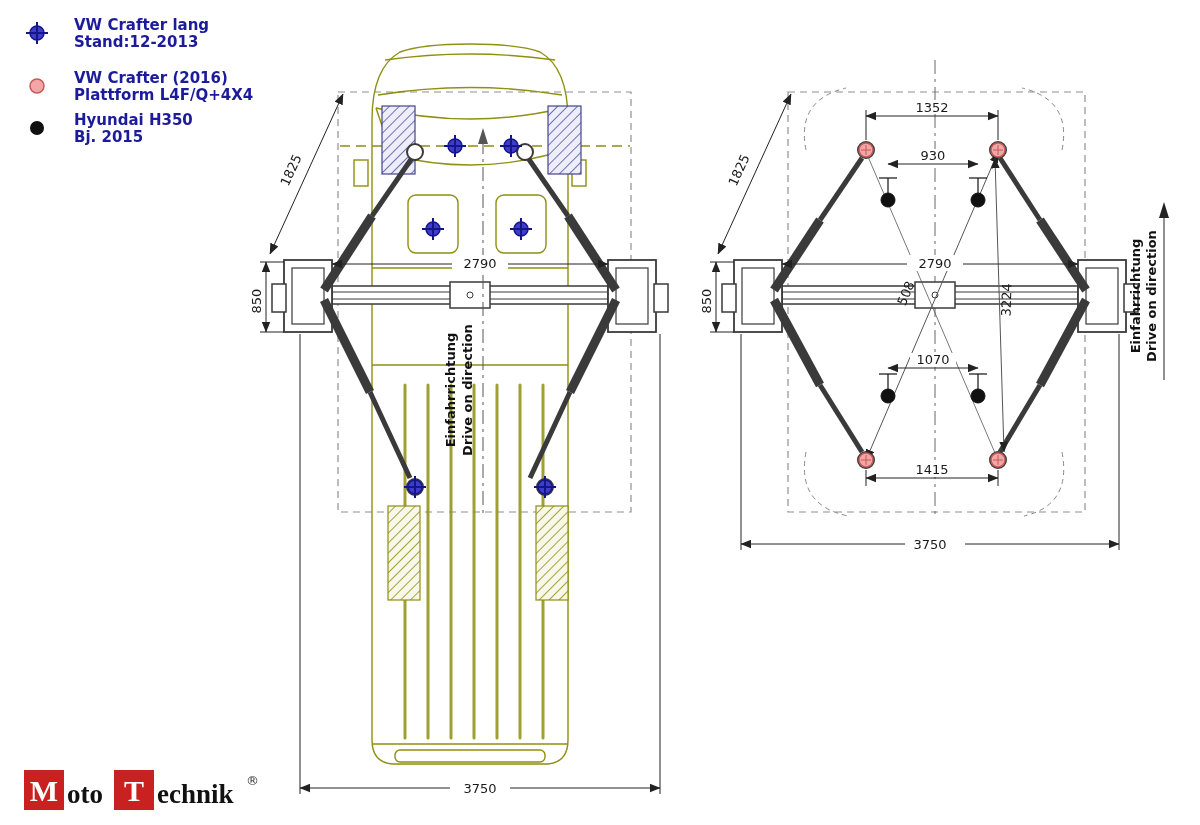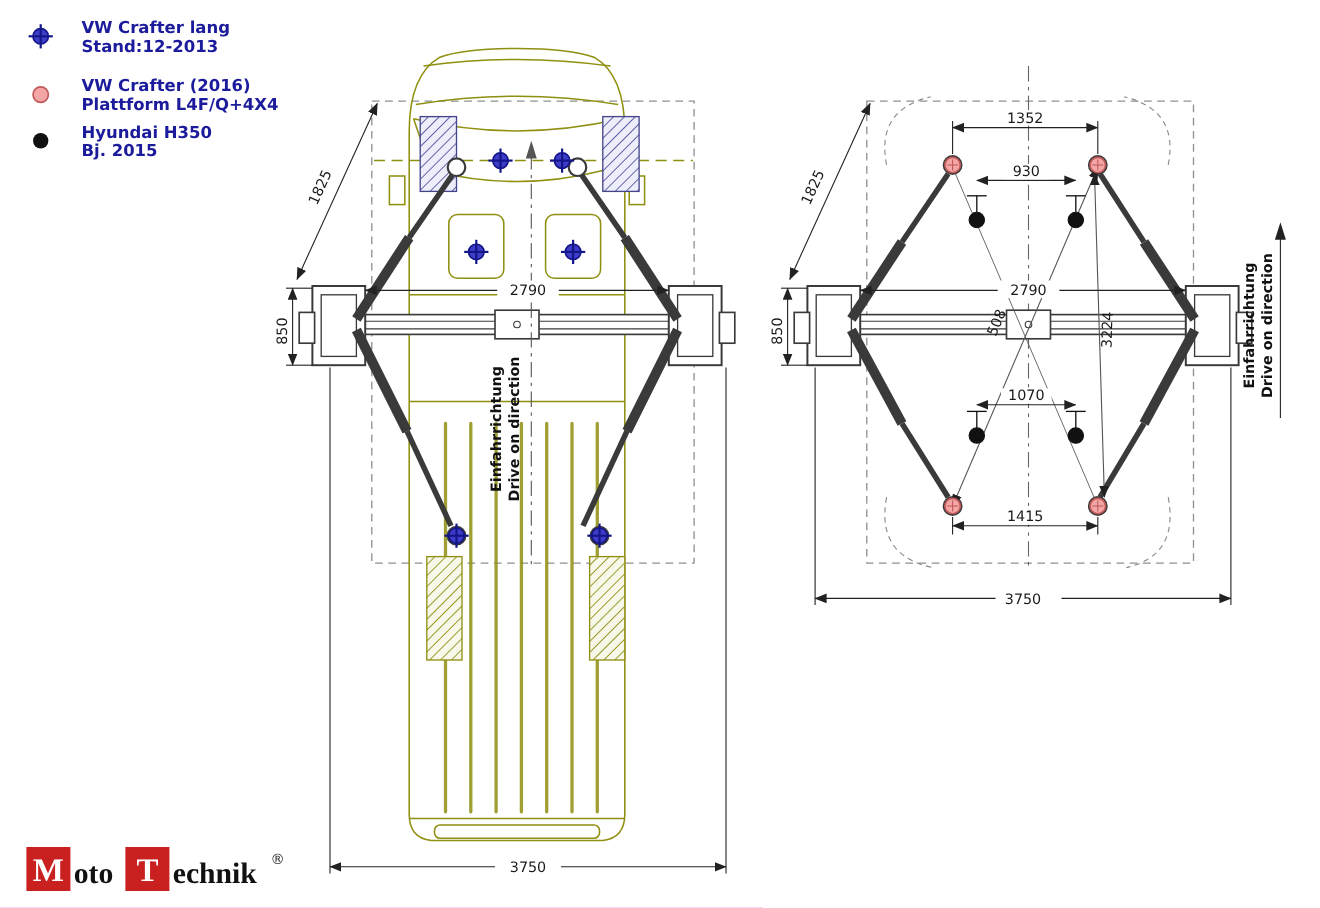--- a/index.html
+++ b/index.html
@@ -1,16 +1,16 @@
 <!DOCTYPE html>
 <html><head>
 <meta charset="utf-8">
 <style>
   html,body { margin:0; padding:0; background:#ffffff; }
-  .wrap { position:relative; width:1200px; height:825px; background:#d946ef; overflow:hidden;
+  .wrap { position:relative; width:1200px; height:825px; background:#fef9c3; overflow:hidden;
           font-family:"DejaVu Sans", sans-serif; }
   svg { display:block; }
   text { user-select:none; }
   .dim-text  { font-size:13px; fill:#1a1a1a; font-family:"DejaVu Sans", sans-serif; }
   .leg-text  { font-size:15px; font-weight:600; fill:#1b1b9c; font-family:"DejaVu Sans", sans-serif; }
   .dir-text  { font-size:13px; font-weight:700; fill:#111; font-family:"DejaVu Sans", sans-serif; }
   .logo-serif{ font-family:"Liberation Serif", serif; font-weight:700; }
 </style>
 </head>
 <body>

